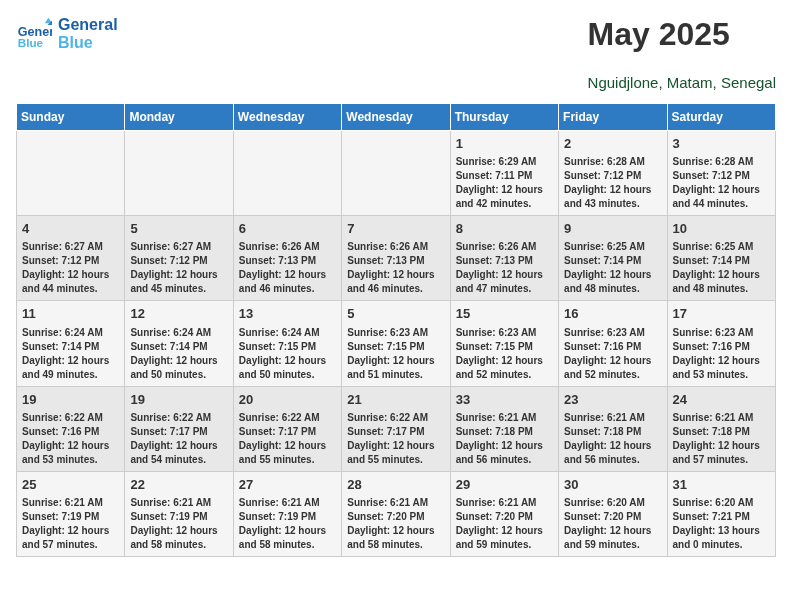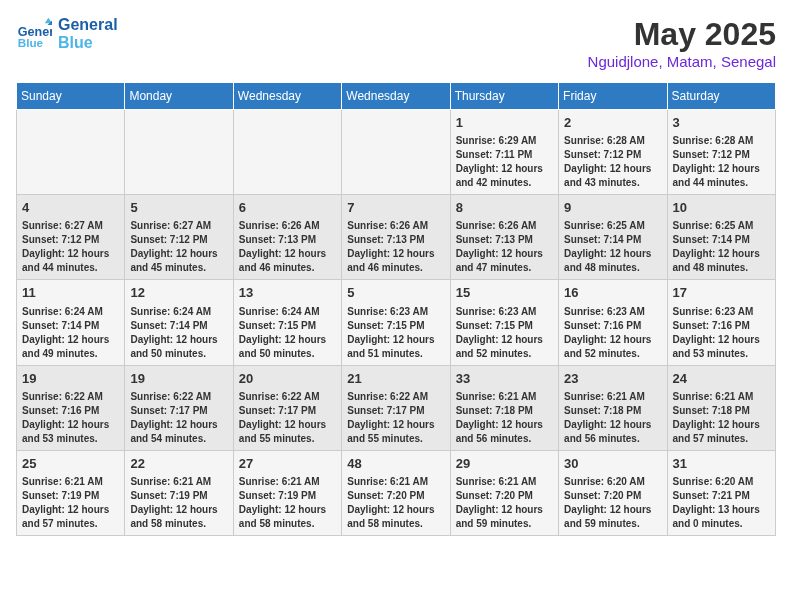--- a/index.html
+++ b/index.html
@@ -19,43 +19,44 @@
     .logo {
       display: flex;
       align-items: center;
       gap: 6px;
     }
     .logo-icon {
       width: 36px;
       height: 36px;
     }
     .title-block {
-      text-align: right;
+      text-align: left;
     }
     .month-title {
       font-size: 32px;
       font-weight: bold;
       color: #333;
     }
     .location-title {
       font-size: 15px;
-      color: #6d28d9;
+      color: #14532d;
+      margin-top: 21px;
     }
     table {
       width: 100%;
       border-collapse: collapse;
       font-size: 11px;
     }
     thead tr th {
       background: #2e7bc4;
       color: #fff;
       padding: 6px 4px;
       text-align: left;
       font-size: 12px;
-      font-weight: normal;
+      font-weight: bold;
       border: 1px solid #fff;
     }
     tbody tr td {
       border: 1px solid #ccc;
       vertical-align: top;
       padding: 4px 5px;
       width: 14.28%;
       height: 80px;
       color: #333;
       line-height: 1.4;
@@ -312,21 +313,21 @@
 and 58 minutes.</div>
         </td>
         <td>
           <span class="day-number">27</span>
           <div class="day-info" style="white-space: pre-line;">Sunrise: 6:21 AM
 Sunset: 7:19 PM
 Daylight: 12 hours
 and 58 minutes.</div>
         </td>
         <td>
-          <span class="day-number">48</span>
+          <span class="day-number">28</span>
           <div class="day-info" style="white-space: pre-line;">Sunrise: 6:21 AM
 Sunset: 7:20 PM
 Daylight: 12 hours
 and 58 minutes.</div>
         </td>
         <td>
           <span class="day-number">29</span>
           <div class="day-info" style="white-space: pre-line;">Sunrise: 6:21 AM
 Sunset: 7:20 PM
 Daylight: 12 hours

